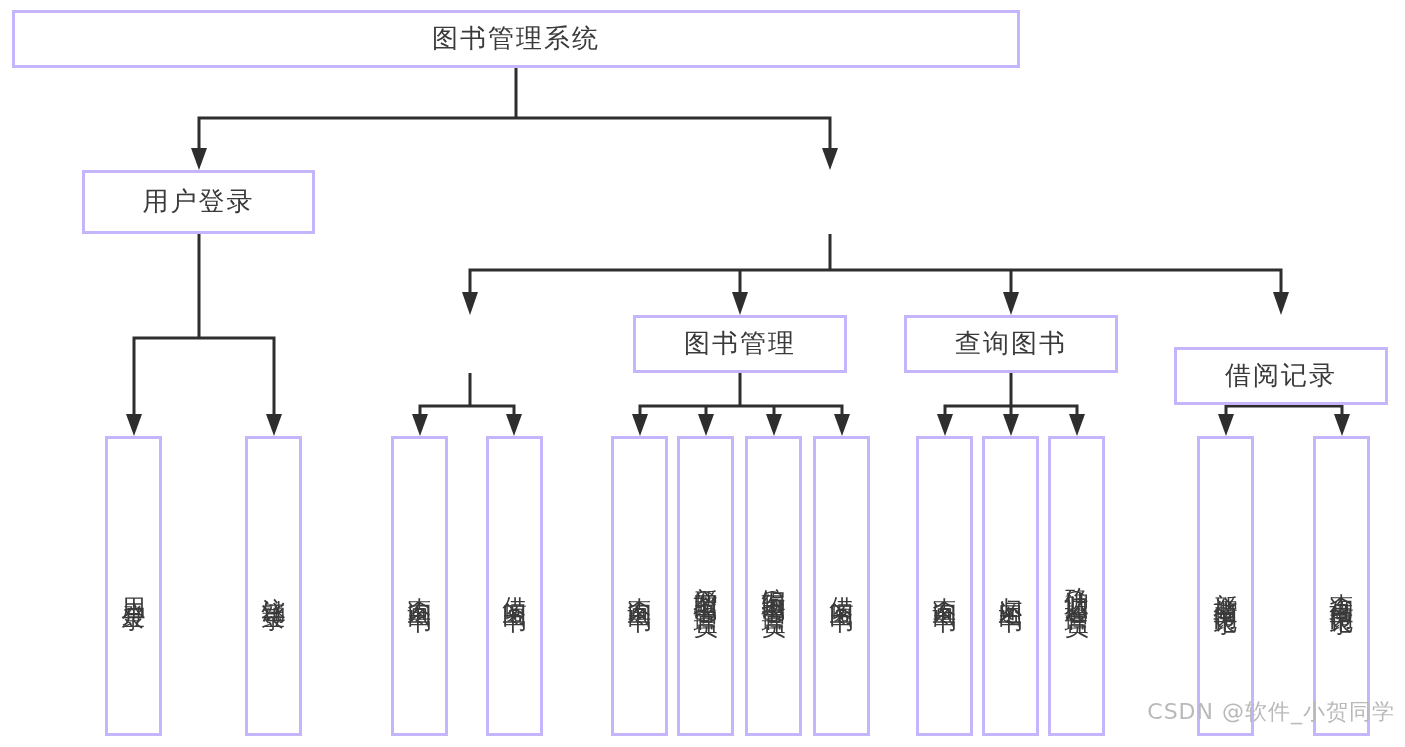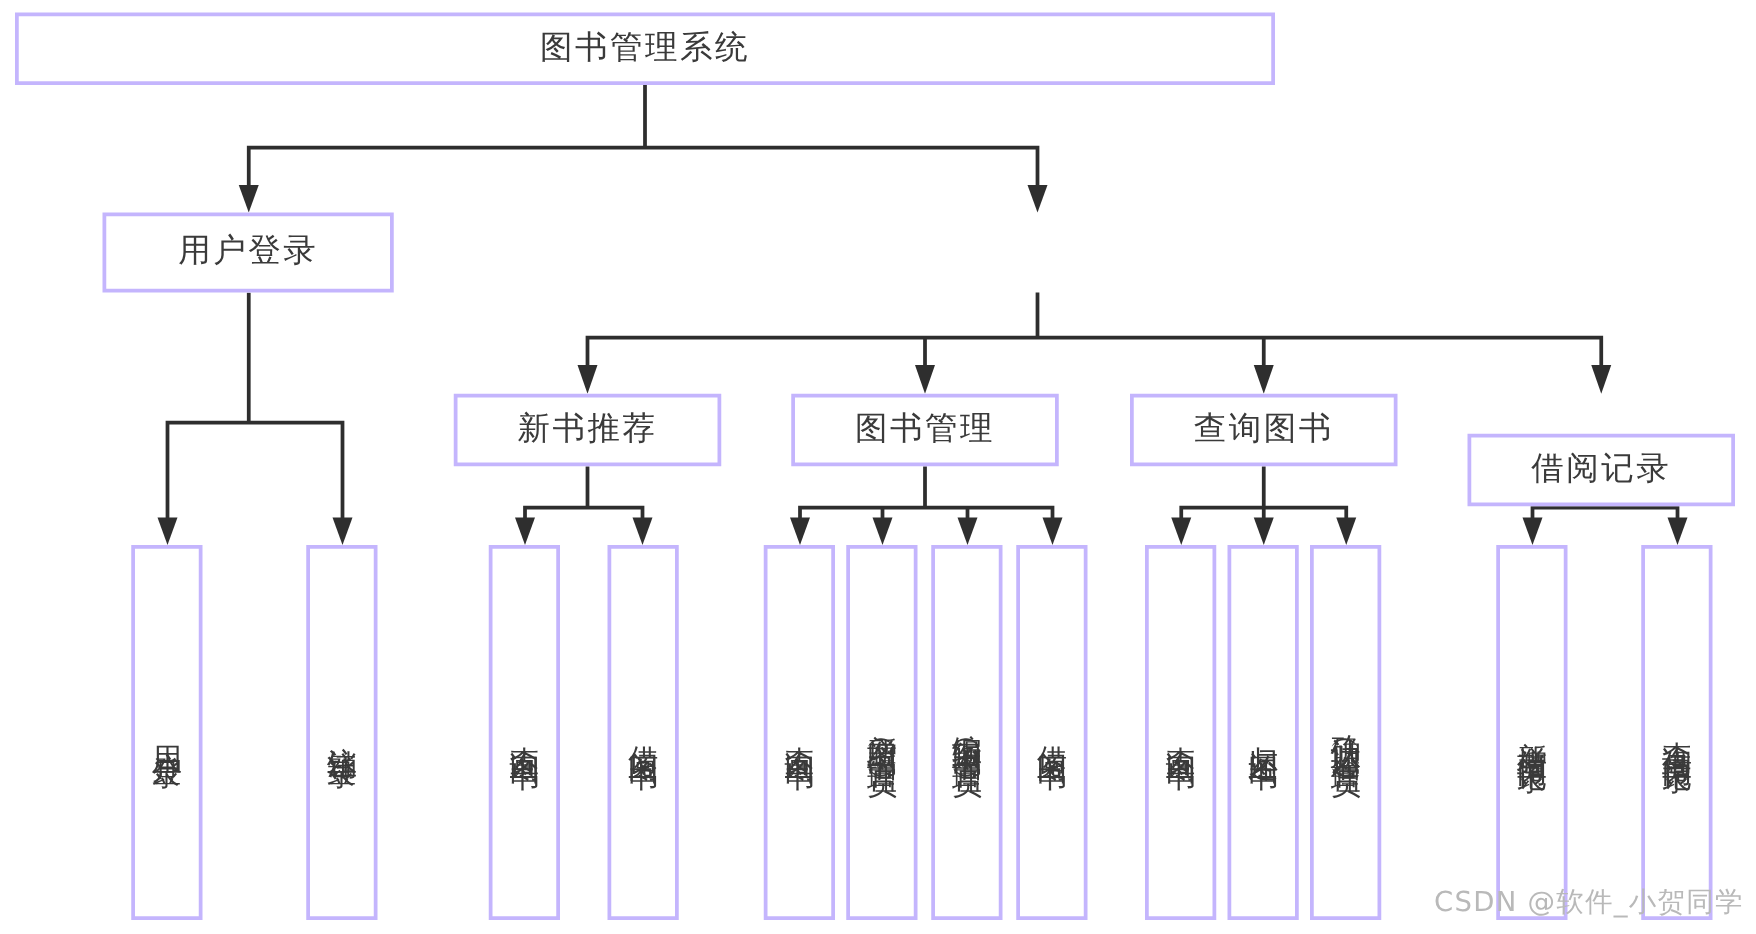--- a/index.html
+++ b/index.html
@@ -75,21 +75,21 @@
   .n-f7  { left: 745px; }
   .n-f8  { left: 813px; }
   .n-f9  { left: 916px; }
   .n-f10 { left: 982px; }
   .n-f11 { left: 1048px; }
   .n-f12 { left: 1197px; }
   .n-f13 { left: 1313px; }
   .watermark {
     position: absolute;
     right: 10px;
-    bottom: 10px;
+    bottom: 20px;
     font-size: 22px;
     color: #b9b9b9;
     letter-spacing: 1px;
     white-space: nowrap;
   }
 </style>
 </head>
 <body>
 
 <div class="canvas">
@@ -138,23 +138,20 @@
   </svg>
 
   <div class="node node-h n-root">
     <span>图书管理系统</span>
   </div>
 
   <div class="node node-h n-l2a">
     <span>用户登录</span>
   </div>
 
-  <div class="node node-h n-l3a">
-    <span>新书推荐</span>
-  </div>
   <div class="node node-h n-l3b">
     <span>图书管理</span>
   </div>
   <div class="node node-h n-l3c">
     <span>查询图书</span>
   </div>
   <div class="node node-h n-l3d">
     <span>借阅记录</span>
   </div>
 

